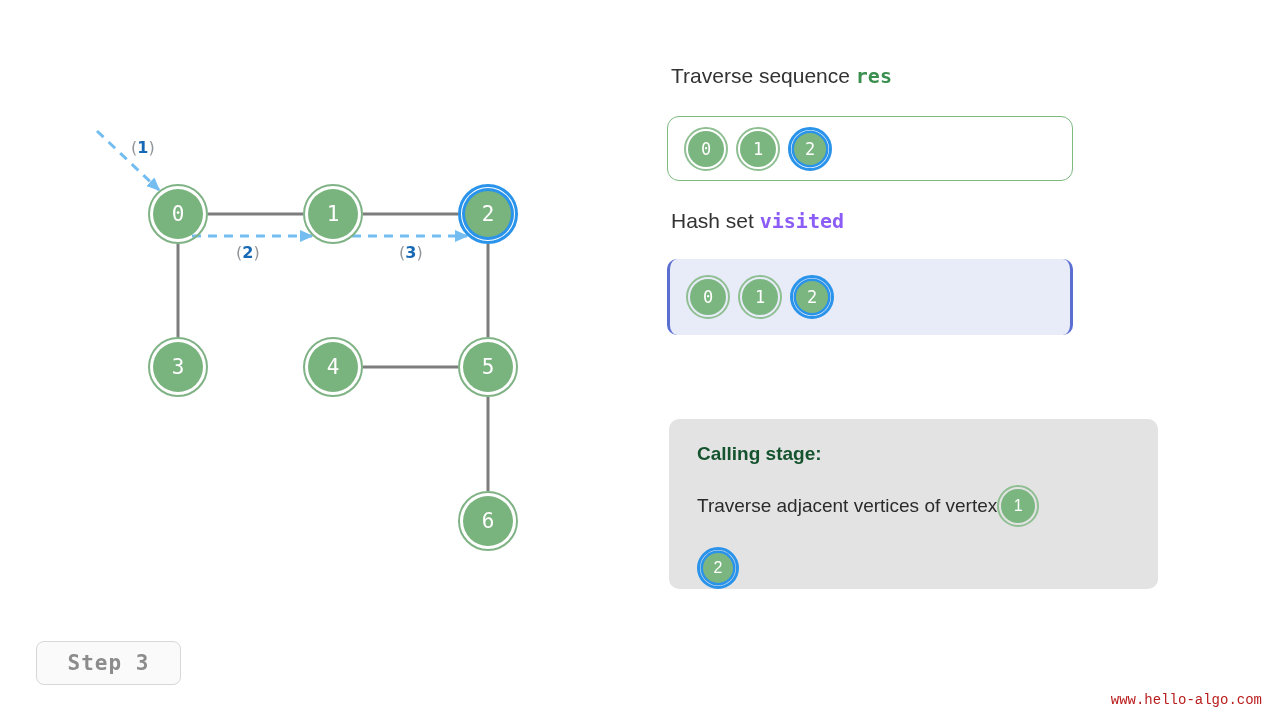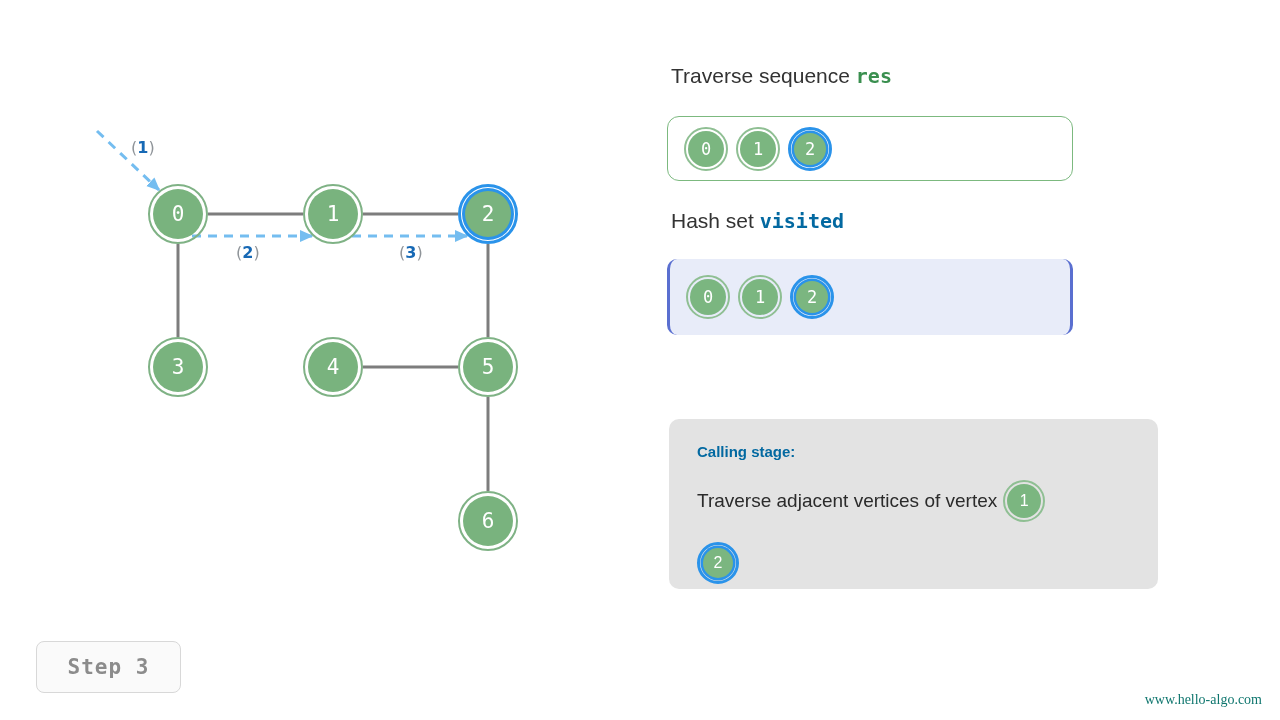--- a/index.html
+++ b/index.html
@@ -33,45 +33,45 @@
 
   .arrow-label {
     position: absolute; font-family: "DejaVu Sans", sans-serif;
     font-size: 16px; color: #8f9499; white-space: nowrap;
   }
   .arrow-label b { color: #1769b5; font-weight: 700; }
 
   
   #step-badge {
     position: absolute; left: 36px; top: 641px;
-    width: 145px; height: 52px;
+    width: 145px; height: 44px;
     border: 1px solid #d8d8d8; border-radius: 8px; background: #fafafa;
     display: flex; align-items: center; justify-content: center;
     font-family: "DejaVu Sans Mono", monospace; font-size: 21px;
     font-weight: 700; color: #8c8c8c; letter-spacing: 1px;
   }
 
   
   #watermark {
     position: absolute; right: 18px; bottom: 12px;
-    font-family: Liberation Serif, serif; font-size: 14px; color: #0f766e; margin-top: 46px;
+    font-family: Liberation Mono, monospace; font-size: 14px; color: #b91c1c; margin-top: 46px;
   }
 
   
   #right-panel { position: absolute; left: 667px; top: 0; width: 613px; height: 720px; }
 
   .section-title {
     font-size: 21px; color: #333333; font-family: "Liberation Sans", sans-serif;
     white-space: nowrap;
   }
   .section-title .code {
     font-family: "DejaVu Sans Mono", monospace; font-weight: 700; font-size: 20px; text-align: center;
   }
   .code.green { color: #3a8f4f; }
-  .code.blue  { color: #0369a1; }
+  .code.blue  { color: #8b5cf6; }
 
   .box {
     position: absolute; display: flex; align-items: center;
     padding-left: 16px; gap: 8px;
   }
   #res-box {
     left: 0px; top: 116px; width: 406px; height: 65px;
     border: 1.6px solid #7cb97f; border-radius: 12px; background: #ffffff;
   }
   #visited-box {
@@ -94,23 +94,23 @@
     color: #fff; font-family: "DejaVu Sans Mono", monospace; font-size: 17px;
   }
   .chip.hl .ring { border-color: #2a93ea; border-width: 3px; }
   .chip.hl .core { box-shadow: 0 0 0 2.5px #2a93ea; left: 6px; top: 6px; width: 32px; height: 32px; }
 
   
   #stage-box {
     position: absolute; left: 2px; top: 419px; width: 489px; height: 170px;
     background: #e3e3e3; border-radius: 10px; padding: 24px 28px 0 28px;
   }
-  #stage-title { font-size: 15px; font-weight: 700; color: #0369a1; }
+  #stage-title { font-size: 19px; font-weight: 700; color: #14532d; }
   .stage-line {
-    display: flex; align-items: center; gap: 6px;
+    display: flex; align-items: center; 
     font-size: 19px; color: #2b2b2b; margin-top: 20px; text-align: right;
   }
   .stage-line .chip { width: 42px; height: 42px; flex: 0 0 42px; }
   .stage-line .chip .core { width: 34px; height: 34px; font-family: "Liberation Sans", sans-serif; font-size: 16px; }
   .stage-line .chip.hl .core { width: 30px; height: 30px; }
 </style>
 </head>
 <body>
 
 <div id="root">

